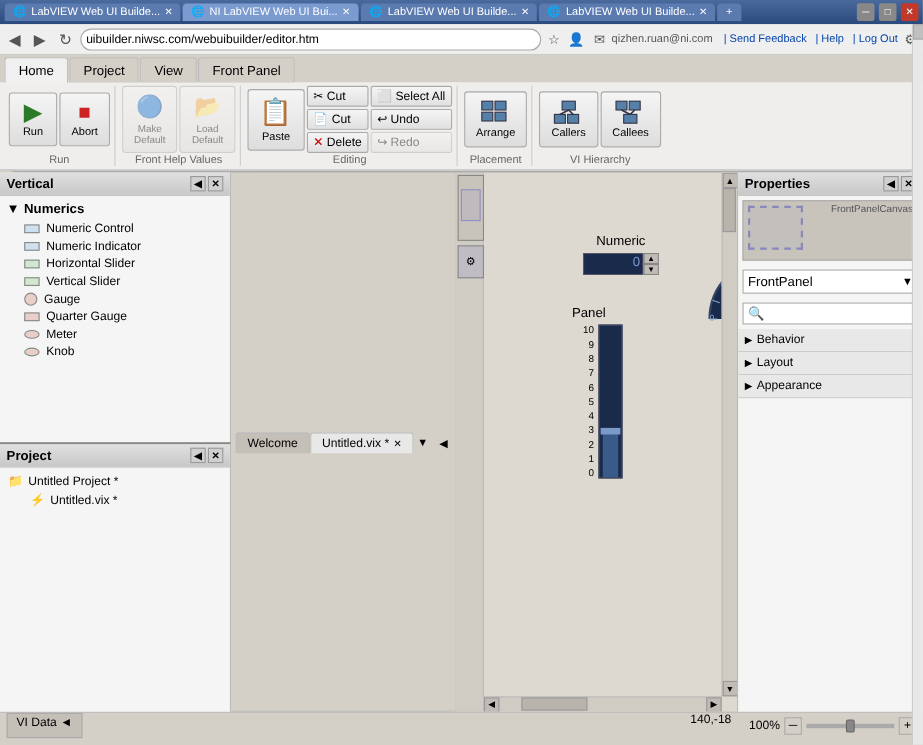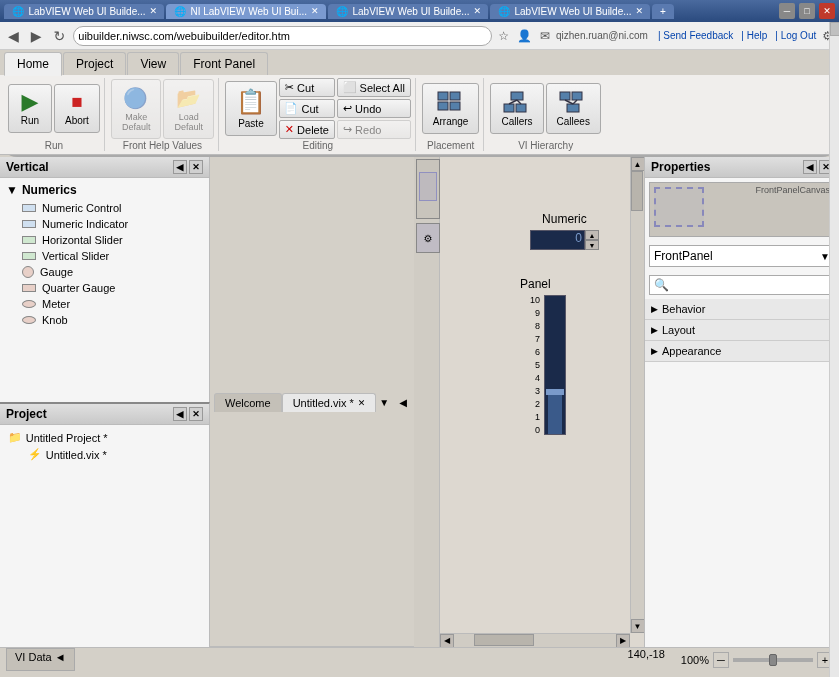--- a/index.html
+++ b/index.html
@@ -69,21 +69,21 @@
     .widget-slider-track { width: 22px; height: 140px; background: #1a2a4a; border: 1px solid #556; position: relative; display: flex; align-items: center; justify-content: center; }
     .widget-slider-fill { position: absolute; bottom: 0; left: 3px; right: 3px; height: 30%; background: #3a5a8a; }
     .widget-slider-thumb { position: absolute; bottom: 28%; left: 1px; right: 1px; height: 6px; background: #7a9aca; cursor: pointer; }
 
     
     .project-panel { width: 210px; background: #f5f5f5; border-right: 1px solid #bbb; display: flex; flex-direction: column; }
     .project-content { padding: 4px; }
     .project-item { padding: 2px 4px; cursor: pointer; display: flex; align-items: center; gap: 4px; font-size: 11px; }
 
     
-    .properties-panel { width: 195px; background: #f5f5f5; border-left: 1px solid #bbb; display: flex; flex-direction: column; }
+    .properties-panel { width: 169px; background: #f5f5f5; border-left: 1px solid #bbb; display: flex; flex-direction: column; }
     .prop-dropdown { margin: 4px; height: 22px; background: white; border: 1px solid #aaa; display: flex; align-items: center; padding: 0 4px; justify-content: space-between; cursor: pointer; }
     .prop-dropdown-arrow { font-size: 10px; }
     .prop-search { margin: 4px; height: 20px; background: white; border: 1px solid #aaa; display: flex; align-items: center; padding: 0 4px; gap: 4px; }
     .prop-search input { flex: 1; border: none; outline: none; font-size: 11px; }
     .prop-section { border-bottom: 1px solid #ccc; }
     .prop-section-header { padding: 4px 6px; background: #e8e8e8; display: flex; align-items: center; gap: 4px; cursor: pointer; font-size: 11px; }
     .prop-section-arrow { font-size: 9px; }
     .prop-content { flex: 1; overflow-y: auto; }
 
     

